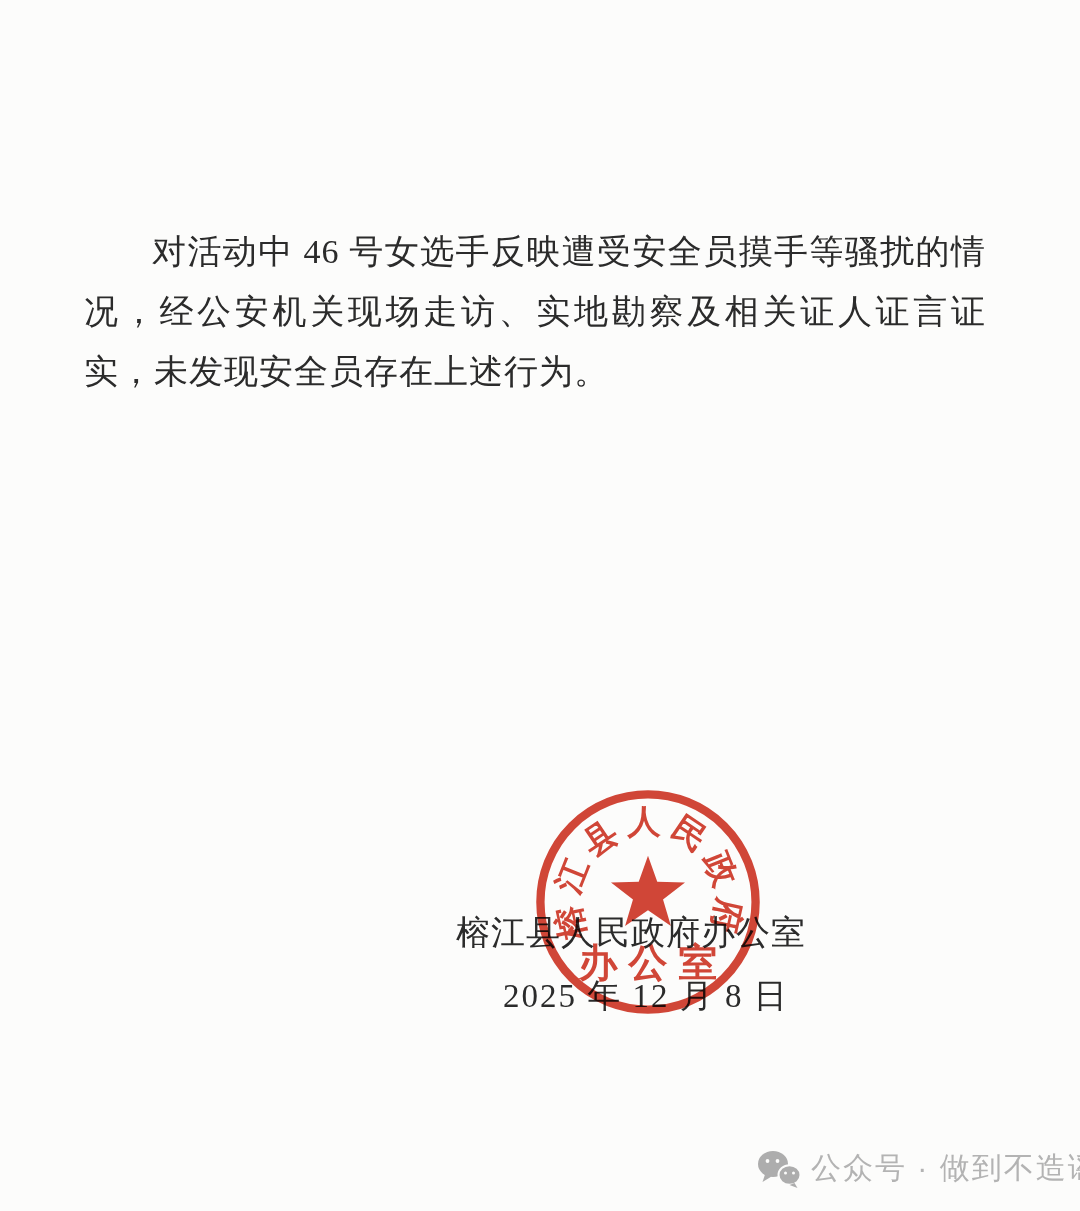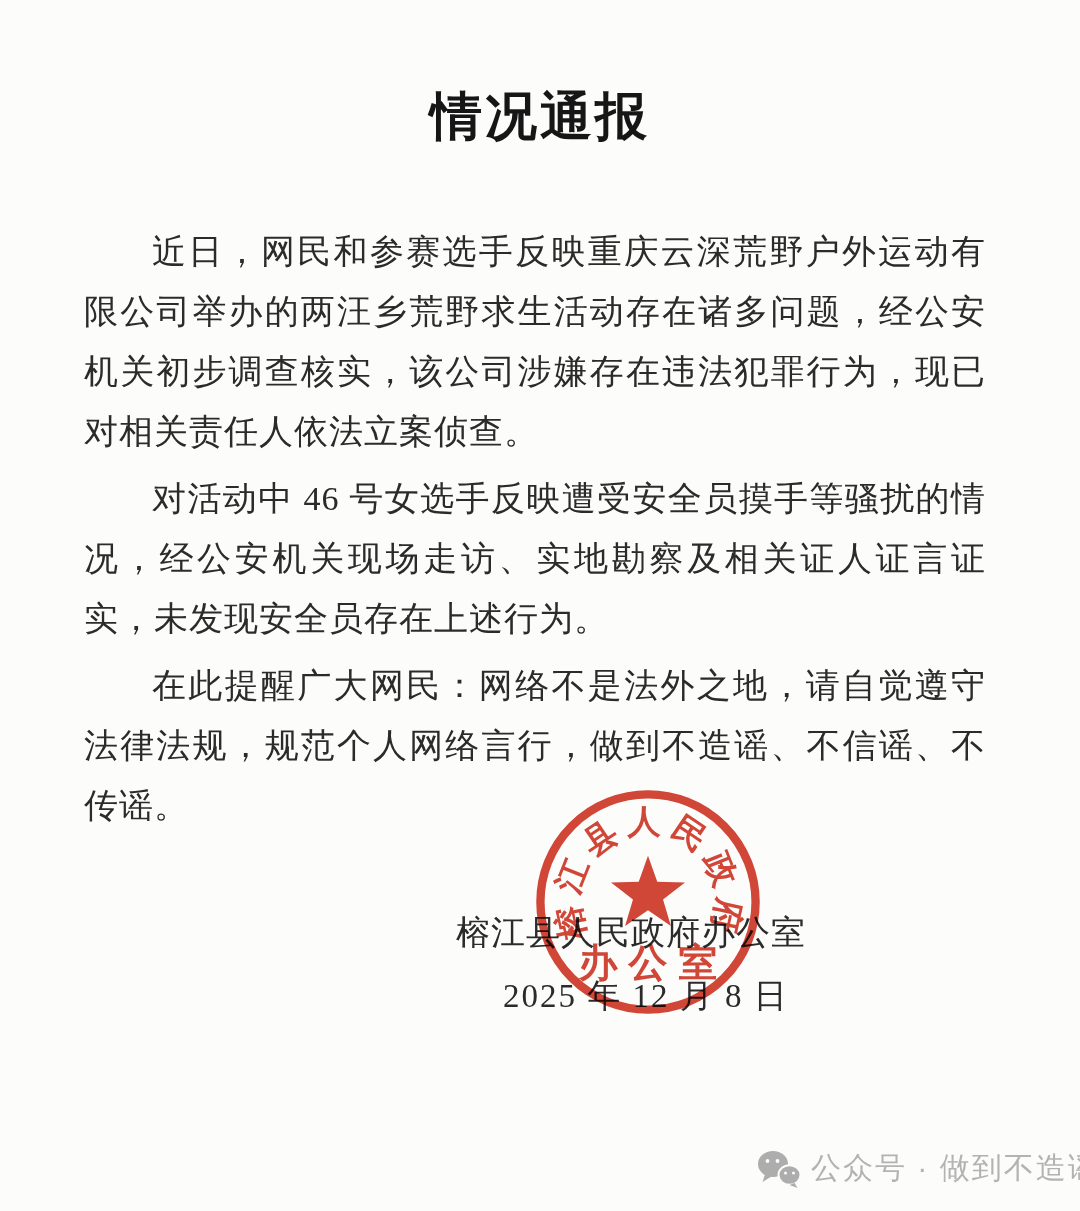--- a/index.html
+++ b/index.html
@@ -107,26 +107,23 @@
     letter-spacing: 2px;
     white-space: nowrap;
   }
   .wechat-icon { width: 46px; height: 40px; }
 </style>
 </head>
 <body>
 
 <div class="page">
 
-  <h1 class="doc-title">情况通报</h1>
 
   <div class="doc-body">
-    <p>近日，网民和参赛选手反映重庆云深荒野户外运动有限公司举办的两汪乡荒野求生活动存在诸多问题，经公安机关初步调查核实，该公司涉嫌存在违法犯罪行为，现已对相关责任人依法立案侦查。</p>
     <p>对活动中 46 号女选手反映遭受安全员摸手等骚扰的情况，经公安机关现场走访、实地勘察及相关证人证言证实，未发现安全员存在上述行为。</p>
-    <p>在此提醒广大网民：网络不是法外之地，请自觉遵守法律法规，规范个人网络言行，做到不造谣、不信谣、不传谣。</p>
   </div>
 
   <div class="signature">榕江县人民政府办公室</div>
 
   <div class="doc-date">2025 年 12 月 8 日</div>
 
   <div class="seal">
     <svg viewBox="0 0 248 248" xmlns="http://www.w3.org/2000/svg">
       <circle class="ring" cx="124" cy="124" r="116" stroke="#d03727"></circle>
       <path id="sealArcPath" d="M 56.9 155.3 A 74 74 0 1 1 191.1 155.3" fill="none"></path>

